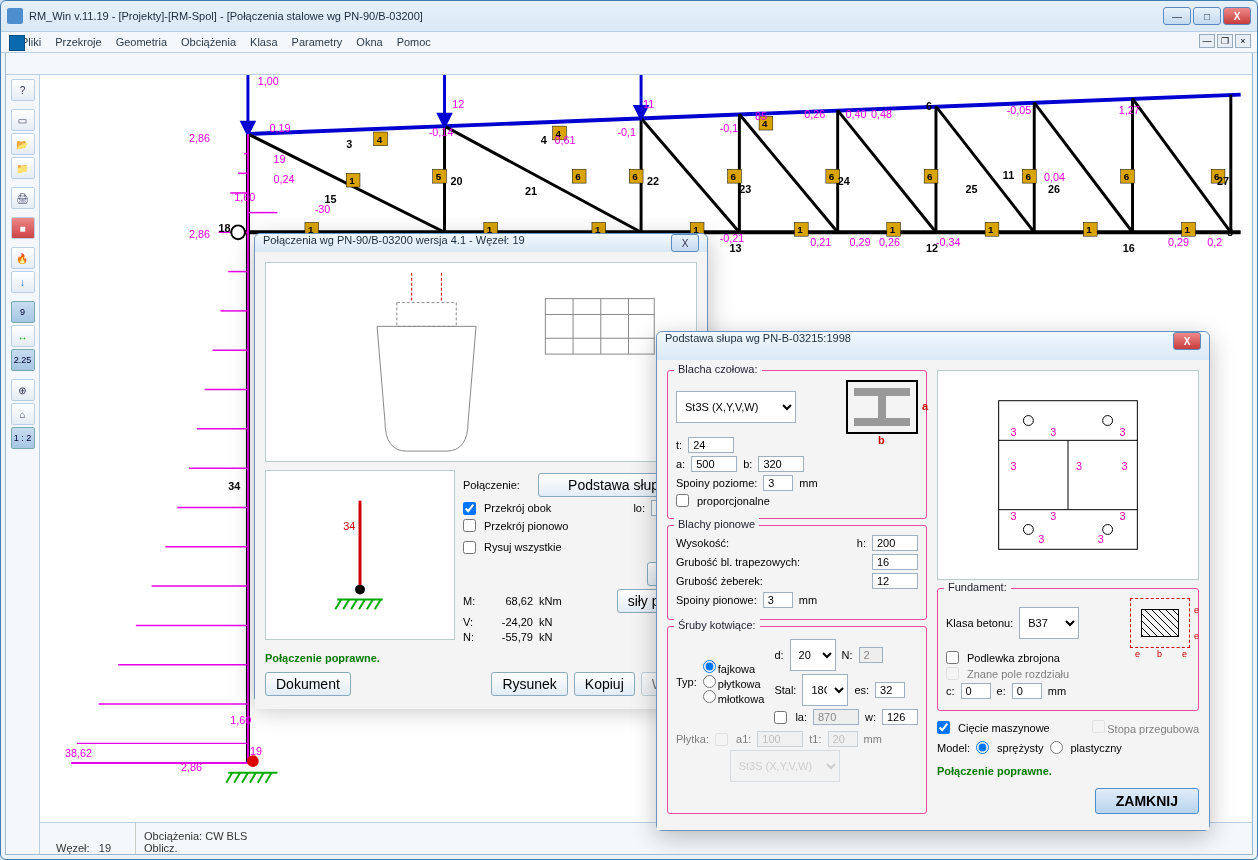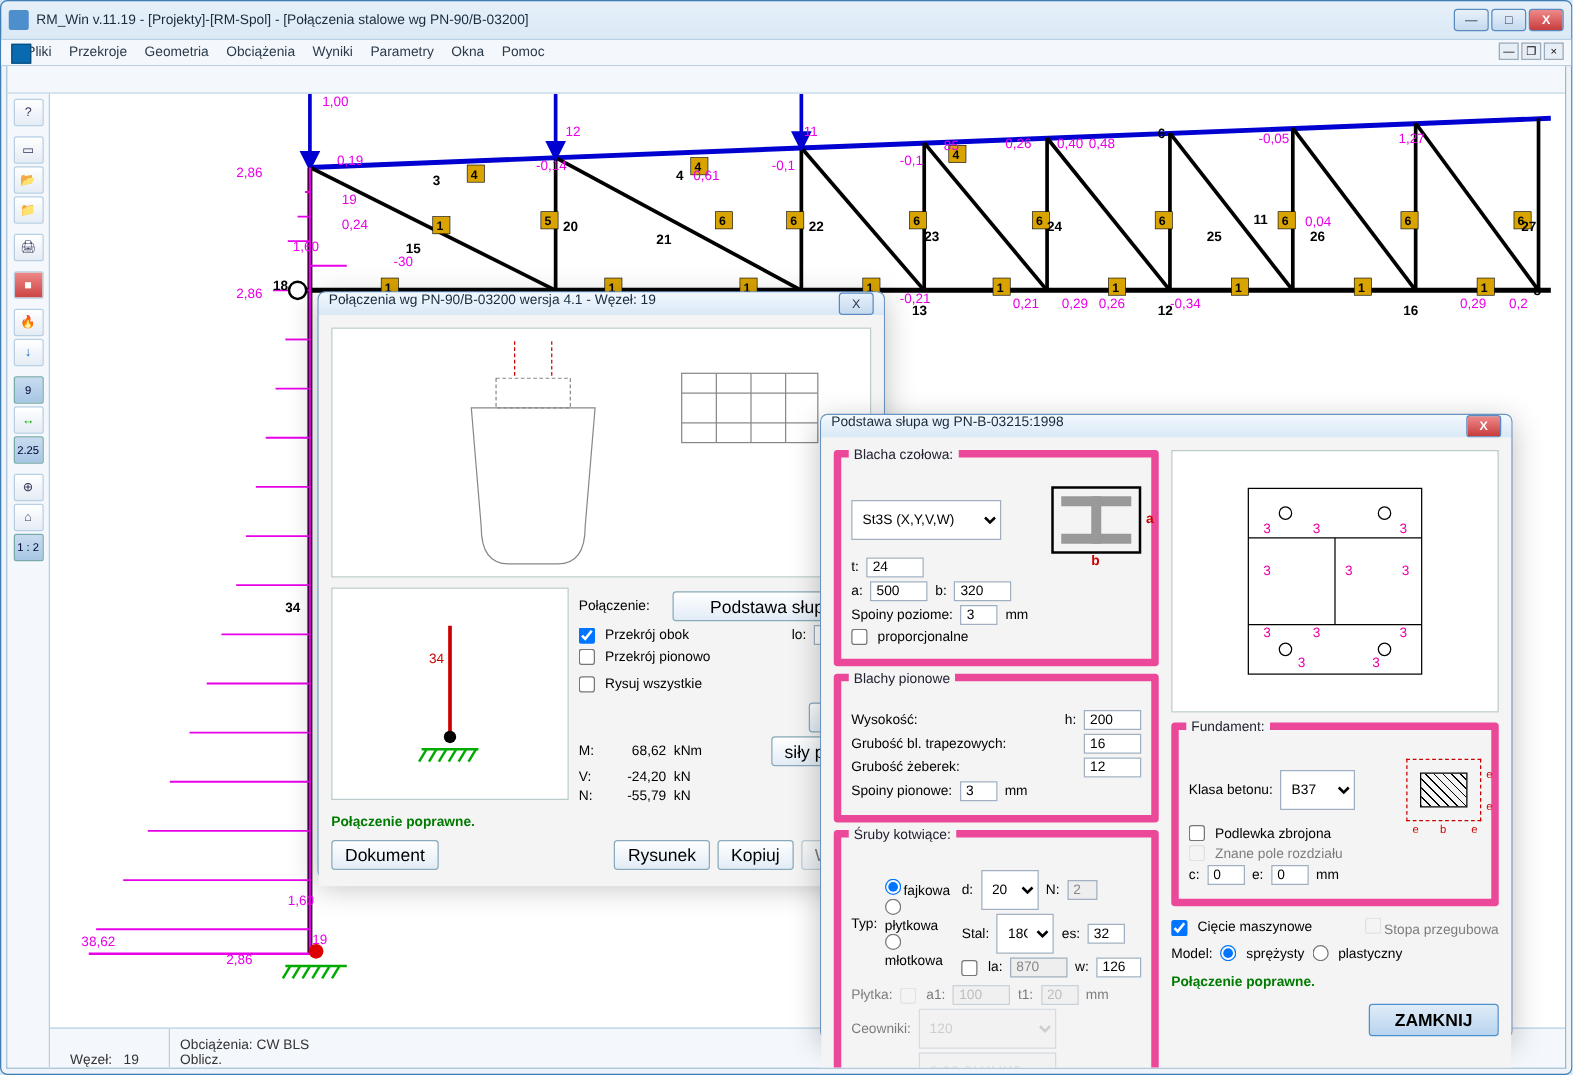--- a/index.html
+++ b/index.html
@@ -46,21 +46,21 @@
   .status .cell:first-child { border-left: none; }
 
   
   .dlg { position: absolute; border: 1px solid #6a94c0; border-radius: 6px; background: #f4f8fc; box-shadow: 0 6px 24px rgba(0,0,0,.25); display: flex; flex-direction: column; }
   .dlg-title { height: 28px; background: linear-gradient(#f2f8fe, #d9e8f6); border-radius: 6px 6px 0 0; display: flex; align-items: flex-start; padding: 0 8px; font-size: 12px; color: #1a2b3c; }
   .dlg-title .spacer { flex: 1; }
   .dlg-body { flex: 1; padding: 10px; background: #f4f4f4; position: relative; }
   .panel { border: 1px solid #bcc; background: #fff; }
   .btn { border: 1px solid #8ab; background: linear-gradient(#fff,#e2ecf6); border-radius: 3px; padding: 3px 10px; cursor: pointer; font-size: 14px; }
   .btn.primary { background: linear-gradient(#e0ecf8,#b8d4ef); border-color: #4d8fcc; font-weight: bold; }
-  .fieldset { border: 6px solid #ec4899; border-radius: 3px; padding: 20px 8px 8px 8px; margin-bottom: 6px; position: relative; }
+  .fieldset { border: 1px solid #ec4899; border-radius: 3px; padding: 6px 8px 8px 8px; margin-bottom: 6px; position: relative; }
   .fieldset > .legend { position: absolute; top: -8px; left: 6px; background: #f4f4f4; padding: 0 4px; font-size: 11px; color: #223; }
   .row { display: flex; align-items: center; gap: 6px; margin: 3px 0; font-size: 11px; }
   .inp { border: 1px solid #a0b0c0; background: #fff; padding: 1px 4px; font-size: 11px; width: 46px; }
   .inp.w60 { width: 60px; }
   .inp.dis { background: #eee; color: #888; }
   select.inp { height: 32px; }
   input[type=checkbox], input[type=radio] { margin-right: 2px; }
 
   .ok-txt { color: #007a00; font-weight: bold; text-align: left; }
 
@@ -78,21 +78,21 @@
     <div class="winbtn">□</div>
     <div class="winbtn close">X</div>
   </div>
 
   <div class="menubar">
     <div class="app-icon"></div>
     <span>Pliki</span>
     <span>Przekroje</span>
     <span>Geometria</span>
     <span>Obciążenia</span>
-    <span>Wyniki</span>
+    <span>Klasa</span>
     <span>Parametry</span>
     <span>Okna</span>
     <span>Pomoc</span>
   </div>
   <div class="mdi-ctrls">
     <div>—</div>
     <div>❐</div>
     <div>×</div>
   </div>
 
@@ -509,24 +509,20 @@
             <div class="row" style="opacity:.5">
               <span>Płytka:</span>
               <input type="checkbox" disabled="" style="">
               <span>a1:</span>
                 <input class="inp dis" value="100" style="">
               <span>t1:</span>
                 <input class="inp dis" style="width: 30px;" value="20">
               <span>mm</span>
             </div>
             <div class="row" style="opacity:.5">
-              <span>Ceowniki:</span>
-              <select class="inp dis" style="width:110px" disabled=""><option>120</option></select>
-            </div>
-            <div class="row" style="opacity:.5">
               <span style="visibility:hidden">Ceowniki:</span>
               <select class="inp dis" style="width:110px" disabled=""><option>St3S (X,Y,V,W)</option></select>
             </div>
           </div>
         </div>
 
         <div style="flex:1;display:flex;flex-direction:column">
           <div class="panel" style="height:210px">
             <svg width="100%" height="100%" viewBox="0 0 260 210">
               <rect x="60" y="30" width="140" height="150" fill="none" stroke="#000"></rect>

